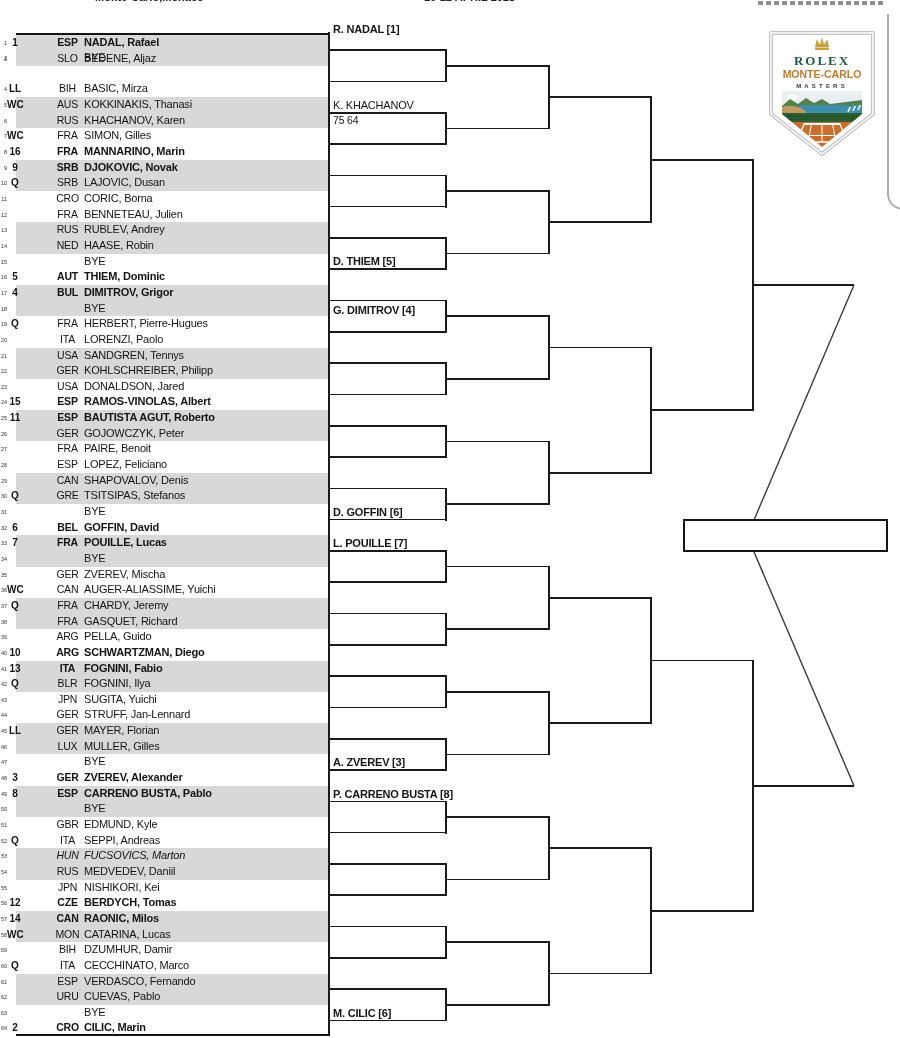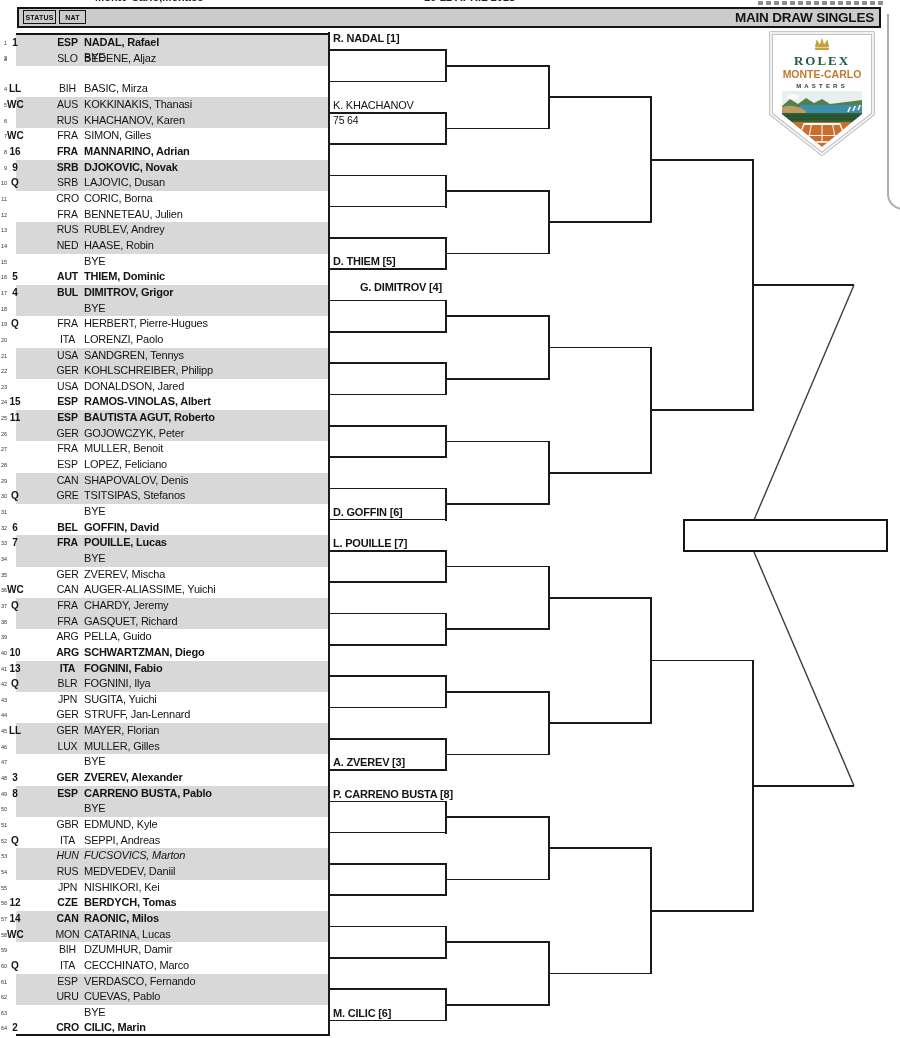--- a/index.html
+++ b/index.html
@@ -65,25 +65,20 @@
 <body>
 
 <div id="page">
 
   <div id="top-clip">
     <span id="frag-loc" class="frag">Monte-Carlo,Monaco</span>
     <span id="frag-dates" class="frag">16-22 APRIL 2018</span>
   </div>
   <div id="frag-right"></div>
 
-  <div id="header-bar">
-    <div id="cell-status" class="hcell">STATUS</div>
-    <div id="cell-nat" class="hcell">NAT</div>
-    <div id="header-title">MAIN DRAW SINGLES</div>
-  </div>
 
   <div id="tbl-top"></div>
   <div id="tbl-bottom"></div>
 
   <div id="rows">
       <div class="row seeded" style="top: 34.5px;">
         <div class="shade"></div>
         <div class="rcell rnum">1</div>
         <div class="rcell rst">1</div>
         <div class="rcell rnat">ESP</div>
@@ -125,21 +120,21 @@
       <div class="row" style="top: 128.4px;">
         <div class="rcell rnum">7</div>
         <div class="rcell rst">WC</div>
         <div class="rcell rnat">FRA</div>
         <div class="rcell rname">SIMON, Gilles</div>
       </div>
       <div class="row seeded" style="top: 144.05px;">
         <div class="rcell rnum">8</div>
         <div class="rcell rst">16</div>
         <div class="rcell rnat">FRA</div>
-        <div class="rcell rname">MANNARINO, Adrian</div>
+        <div class="rcell rname">MANNARINO, Marin</div>
       </div>
       <div class="row seeded" style="top: 159.7px;">
         <div class="shade"></div>
         <div class="rcell rnum">9</div>
         <div class="rcell rst">9</div>
         <div class="rcell rnat">SRB</div>
         <div class="rcell rname">DJOKOVIC, Novak</div>
       </div>
       <div class="row" style="top: 175.35px;">
         <div class="shade"></div>
@@ -249,21 +244,21 @@
         <div class="shade"></div>
         <div class="rcell rnum">26</div>
         <div class="rcell rst"></div>
         <div class="rcell rnat">GER</div>
         <div class="rcell rname">GOJOWCZYK, Peter</div>
       </div>
       <div class="row" style="top: 441.4px;">
         <div class="rcell rnum">27</div>
         <div class="rcell rst"></div>
         <div class="rcell rnat">FRA</div>
-        <div class="rcell rname">MULLER, Benoit</div>
+        <div class="rcell rname">PAIRE, Benoit</div>
       </div>
       <div class="row" style="top: 457.05px;">
         <div class="rcell rnum">28</div>
         <div class="rcell rst"></div>
         <div class="rcell rnat">ESP</div>
         <div class="rcell rname">LOPEZ, Feliciano</div>
       </div>
       <div class="row" style="top: 472.7px;">
         <div class="shade"></div>
         <div class="rcell rnum">29</div>
@@ -590,25 +585,25 @@
       <div class="bl" style="left: 651px; top: 409.25px; width: 102px; height: 1.7px;"></div>
       <div class="bl" style="left: 651px; top: 659.65px; width: 102px; height: 1.7px;"></div>
       <div class="bl" style="left: 651px; top: 910.05px; width: 102px; height: 1.7px;"></div>
       <div class="bl" style="left: 752.15px; top: 158.85px; height: 252.1px; width: 1.7px;"></div>
       <div class="bl" style="left: 752.15px; top: 659.65px; height: 252.1px; width: 1.7px;"></div>
       <div class="bl" style="left: 753px; top: 284.05px; width: 101px; height: 1.7px;"></div>
       <div class="bl" style="left: 753px; top: 784.85px; width: 101px; height: 1.7px;"></div>
     </div>
 
   <div id="labels">
-      <div class="wl" style="top: 32px; text-align: right;">R. NADAL [1]</div>
+      <div class="wl" style="top: 23px; text-align: right;">R. NADAL [1]</div>
       <div class="wl normal" style="top: 98.95px;">K. KHACHANOV</div>
       <div class="score" style="top: 113.95px;">75 64</div>
       <div class="wl" style="top: 255.45px;">D. THIEM [5]</div>
-      <div class="wl" style="top: 281px; margin-left: 27px;">G. DIMITROV [4]</div>
+      <div class="wl" style="top: 304px;">G. DIMITROV [4]</div>
       <div class="wl" style="top: 505.85px;">D. GOFFIN [6]</div>
       <div class="wl" style="top: 537.15px;">L. POUILLE [7]</div>
       <div class="wl" style="top: 756.25px;">A. ZVEREV [3]</div>
       <div class="wl" style="top: 787.55px;">P. CARRENO BUSTA [8]</div>
       <div class="wl" style="top: 1006.65px;">M. CILIC [6]</div>
     </div>
 
   <svg id="diag" width="900" height="1038">
     <line x1="854" y1="284.9" x2="754" y2="520" stroke="#3c3c3c" stroke-width="1.4"></line>
     <line x1="754" y1="552" x2="854" y2="785.7" stroke="#3c3c3c" stroke-width="1.4"></line>

